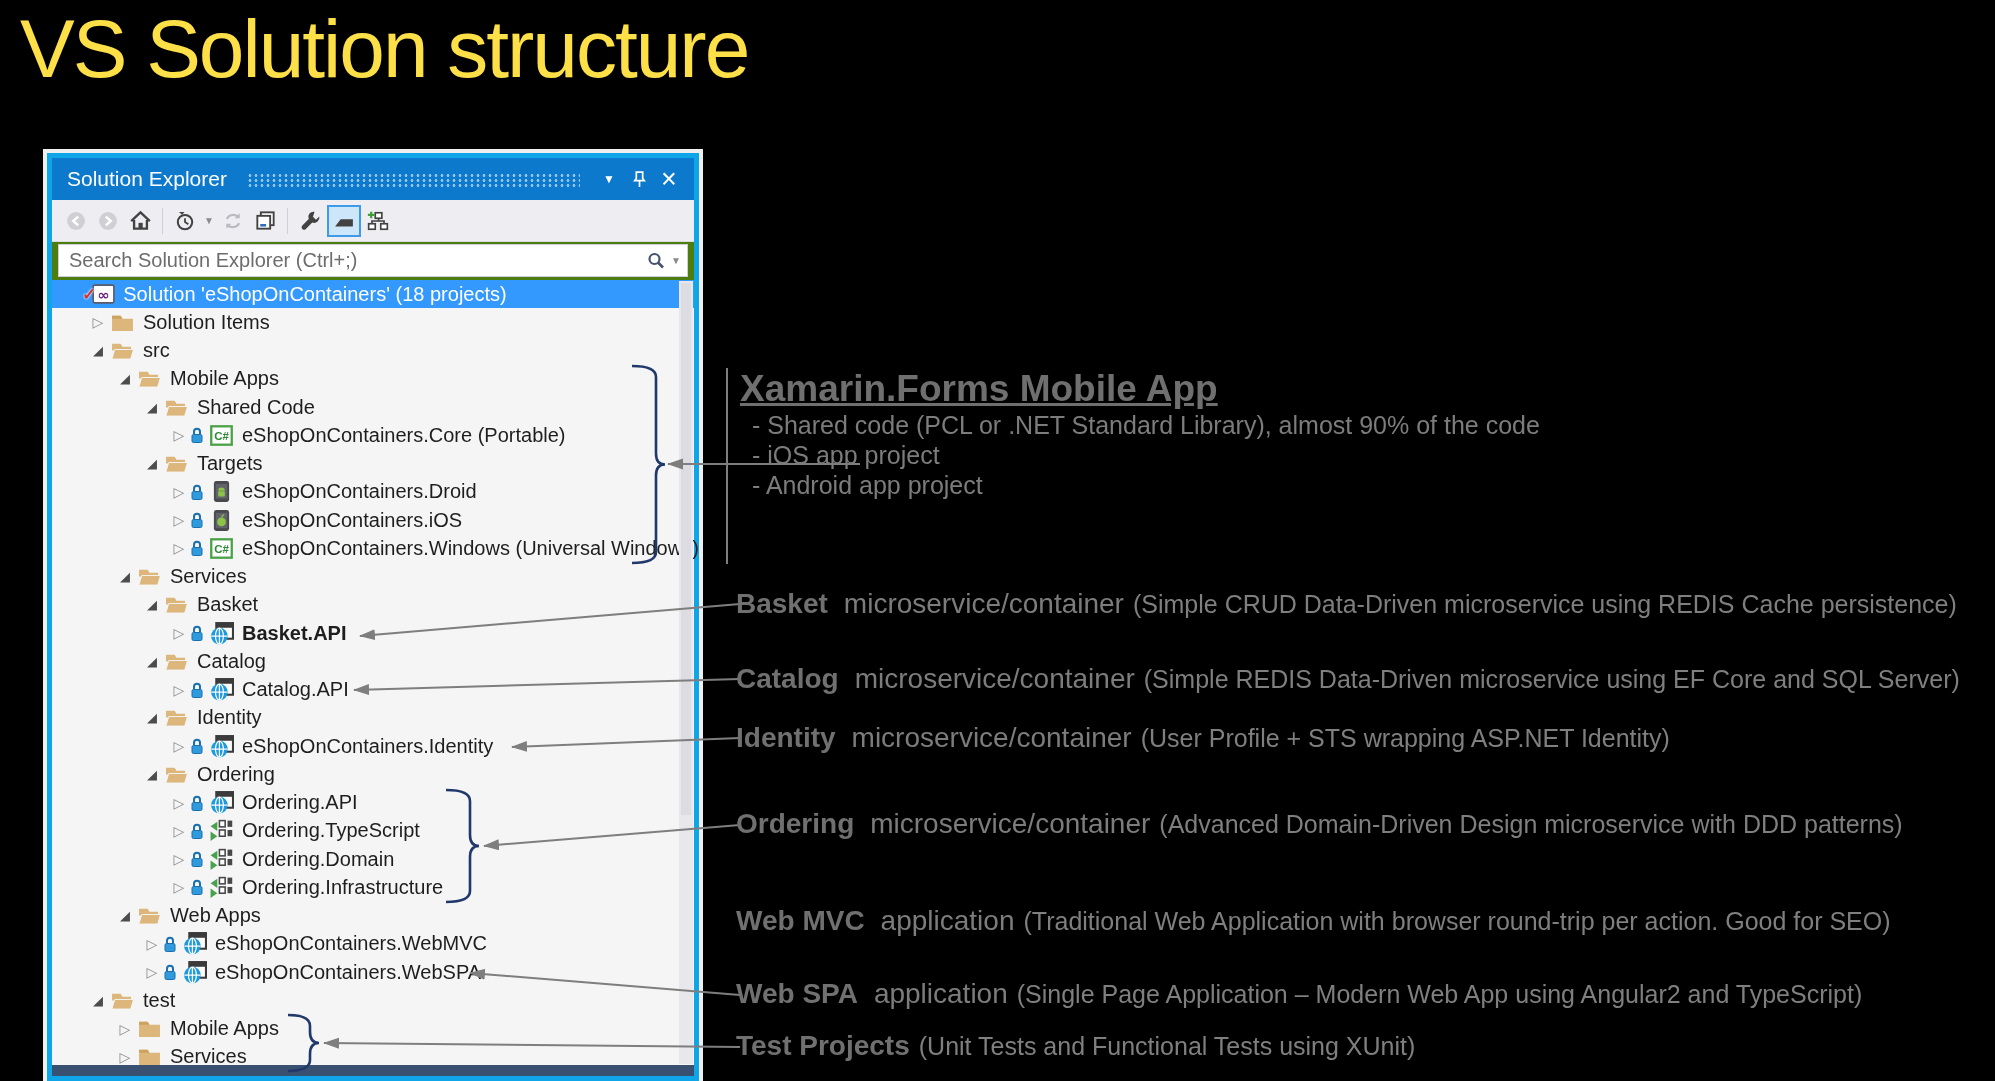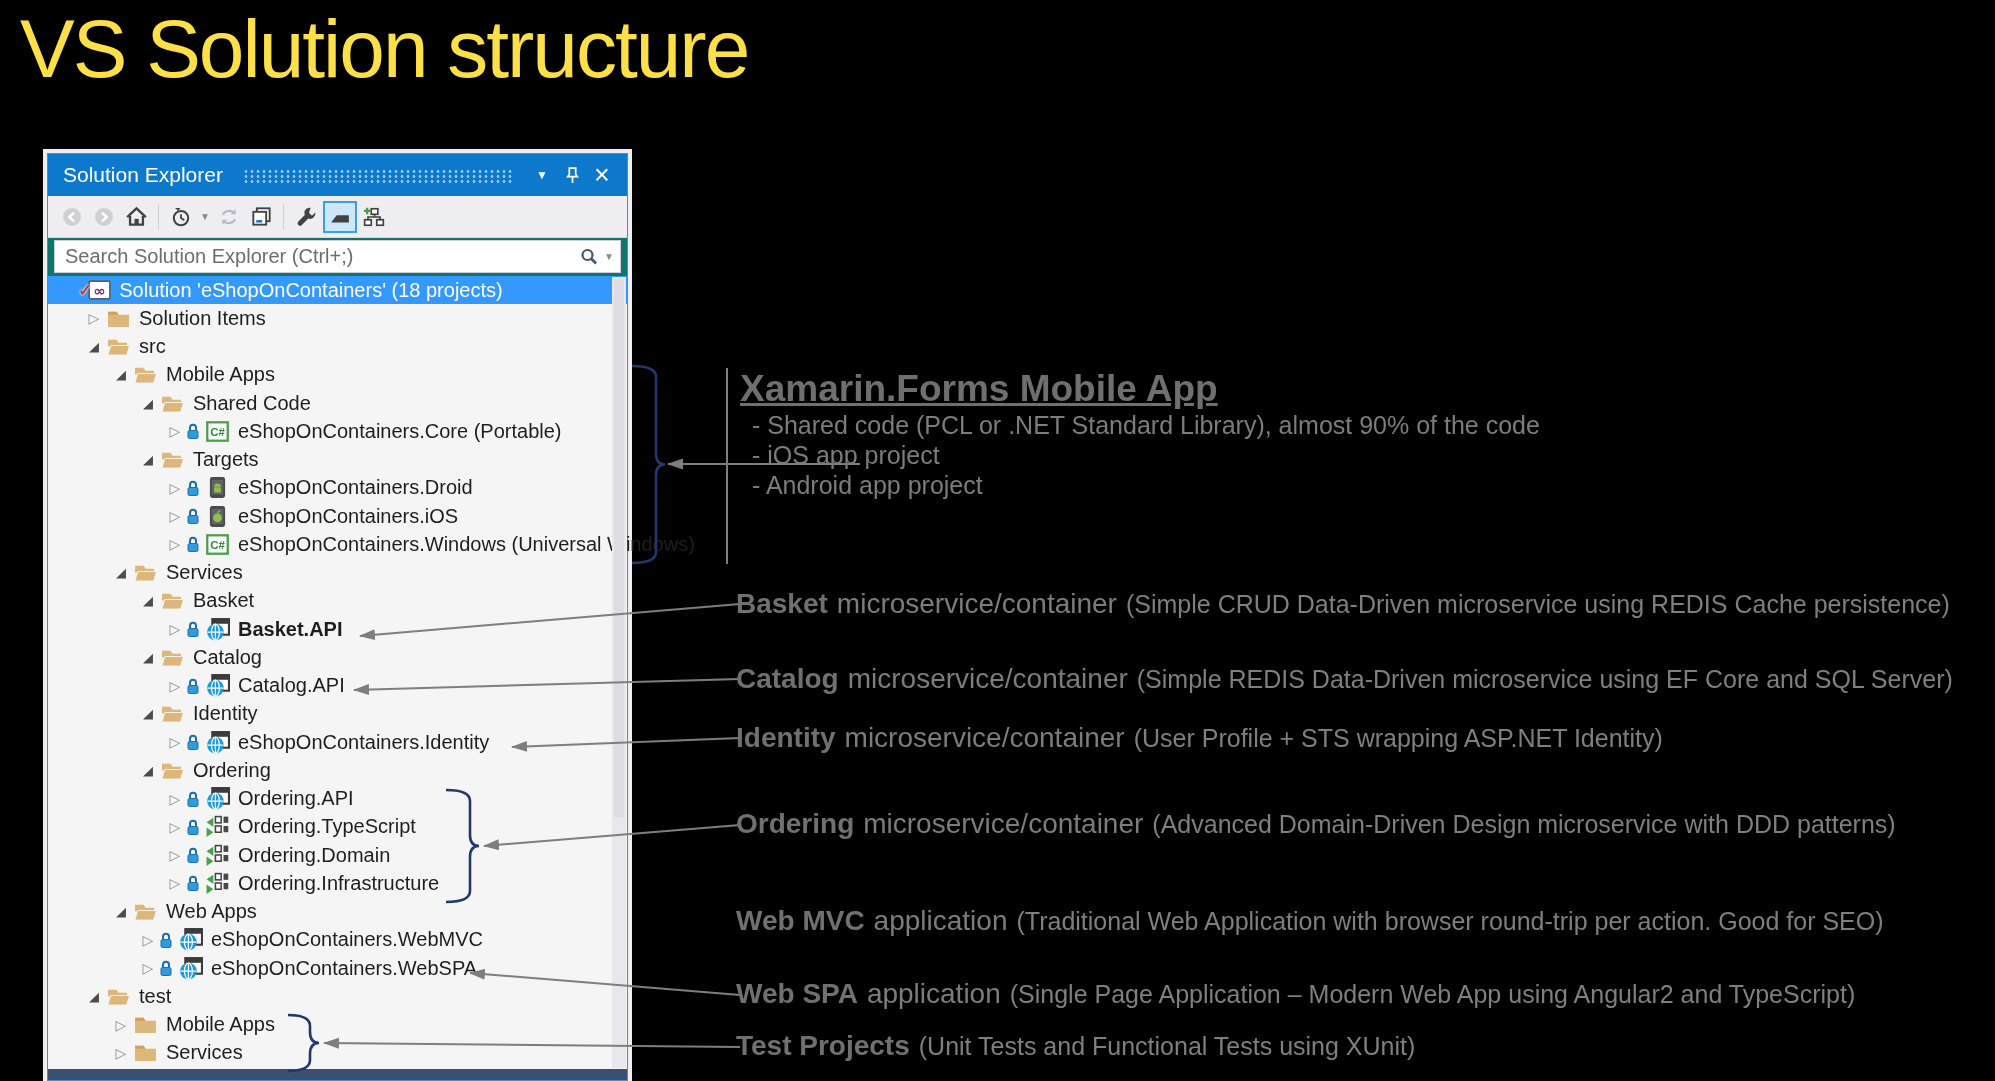--- a/index.html
+++ b/index.html
@@ -4,43 +4,43 @@
 <style>
   html,body{margin:0;padding:0;background:#000;}
   body{width:1995px;height:1081px;position:relative;overflow:hidden;
        font-family:"Liberation Sans",sans-serif;}
 
   
   .page-title{position:absolute;left:20px;top:2px;margin:0;
     font-size:82px;font-weight:200;color:#fde047;letter-spacing:-2px;}
 
   
-  .panel{position:absolute;left:47px;top:153px;width:581px;height:928px;
-    background:#f5f5f5;border:1px solid #0ea5e9;box-shadow:0 0 0 4px #efefef;
+  .panel{position:absolute;left:47px;top:153px;width:652px;height:928px;
+    background:#f5f5f5;border:5px solid #0ea5e9;box-shadow:0 0 0 4px #efefef;
     box-sizing:border-box;}
 
   .titlebar{height:42px;background:#0c79cc;display:flex;align-items:center;
     color:#fff;font-size:21px;padding:0 10px 0 15px;box-sizing:border-box;}
   .titlebar .dots{flex:1;height:15px;margin:2px 14px 0 20px;
     background-image:radial-gradient(circle,rgba(255,255,255,.55) 1.2px,transparent 1.7px);
     background-size:6px 5px;}
   .tbtn{width:30px;height:30px;display:flex;align-items:center;justify-content:center;
     color:#fff;cursor:default;}
   .tbtn.caret{font-size:12px;}
   .tbtn.close{font-size:27px;font-weight:400;line-height:1;}
 
   .toolbar{height:42px;background:#eeeef2;border-bottom:1px solid #d9d9e0;
     display:flex;align-items:center;padding:0 8px;box-sizing:border-box;}
   .tool{width:30px;height:30px;display:flex;align-items:center;justify-content:center;margin:0 1px;}
   .tool.small{width:14px;}
   .tool .car{font-size:10px;color:#8b8b8b;}
   .tsep{width:1px;height:26px;background:#cfcfd6;margin:0 6px;}
   .tool.hl{background:#cde6fa;border:2px solid #3d9be9;box-sizing:border-box;width:34px;height:32px;}
 
-  .searchwrap{height:38px;padding:2px 6px;box-sizing:border-box;background:#0f766e;}
+  .searchwrap{height:38px;padding:2px 6px;box-sizing:border-box;background:#4d7c0f;}
   .searchbox{height:33px;background:#fff;border:1px solid #cccedb;display:flex;
     align-items:center;box-sizing:border-box;}
   .searchbox input{flex:1;border:none;outline:none;font-size:20px;color:#3c3c3c;
     padding:0 10px;font-family:"Liberation Sans",sans-serif;background:transparent;}
   .searchbox input::placeholder{color:#6d6d6d;opacity:1;}
   .searchbox .mag{display:flex;align-items:center;margin-right:4px;}
   .searchbox .car{font-size:10px;color:#8b8b8b;margin:0 6px 0 2px;}
 
   .tree{position:relative;margin-right:15px;}
   .trow{display:flex;align-items:center;height:28.25px;font-size:20px;color:#1e1e1e;
@@ -61,21 +61,21 @@
 
   
   #connectors{position:absolute;left:0;top:0;width:1995px;height:1081px;pointer-events:none;}
 
   .xam{position:absolute;left:740px;top:368px;color:#7c7c7c;}
   .xam .xh{font-size:37px;font-weight:bold;color:#6f6f6f;margin:0 0 0 0;text-decoration:underline;}
   .xam .bl{font-size:25px;line-height:30px;padding-left:12px;color:#7c7c7c;}
 
   .callout{position:absolute;left:736px;font-size:28px;color:#7c7c7c;white-space:nowrap;}
   .callout .lead{font-weight:bold;color:#707070;}
-  .callout .mid{margin-left:9px;text-align:center;}
+  .callout .mid{margin-left:16px;text-align:center;}
   .callout .detail{margin-left:9px;font-size:25px;color:#7f7f7f;}
   .callout span:empty{display:none;}
 </style>
 </head>
 <body>
 
 <h1 class="page-title">VS Solution structure</h1>
 
 <section class="panel">
 

